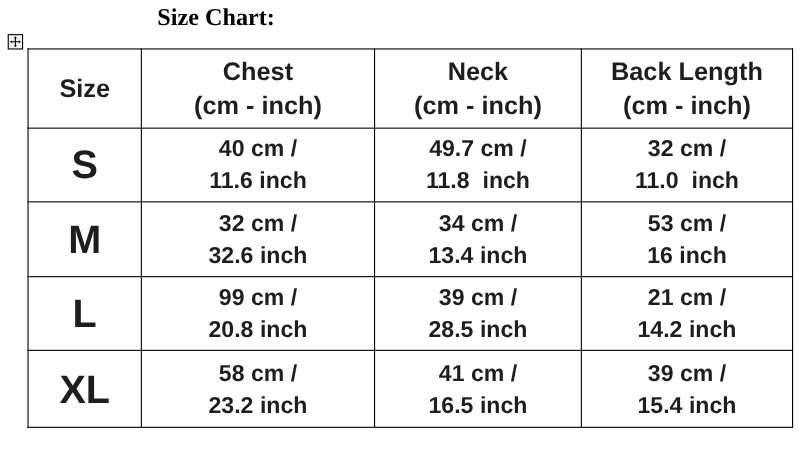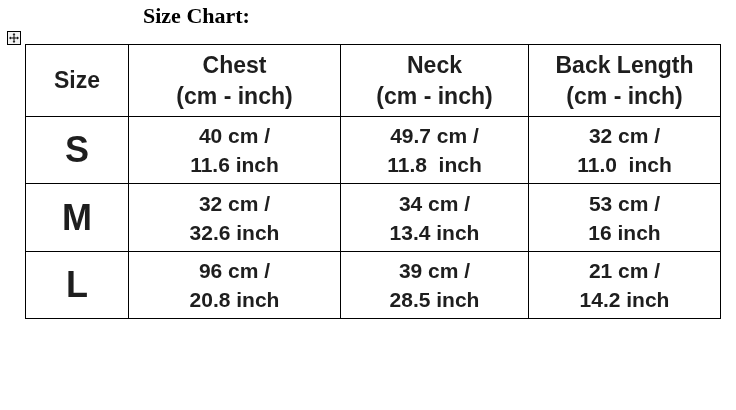--- a/index.html
+++ b/index.html
@@ -164,29 +164,46 @@
           <div class="mline">53 cm /</div>
           <div class="mline">16 inch</div>
         </td>
       </tr>
 
       <tr class="r-l">
         <td>
           <div class="size-letter">L</div>
         </td>
         <td>
-          <div class="mline">96 cm /</div>
+          <div class="mline">99 cm /</div>
           <div class="mline">20.8 inch</div>
         </td>
         <td>
           <div class="mline">39 cm /</div>
           <div class="mline">28.5 inch</div>
         </td>
         <td>
           <div class="mline">21 cm /</div>
           <div class="mline">14.2 inch</div>
         </td>
       </tr>
 
+      <tr class="r-xl">
+        <td>
+          <div class="size-letter">XL</div>
+        </td>
+        <td>
+          <div class="mline">58 cm /</div>
+          <div class="mline">23.2 inch</div>
+        </td>
+        <td>
+          <div class="mline">41 cm /</div>
+          <div class="mline">16.5 inch</div>
+        </td>
+        <td>
+          <div class="mline">39 cm /</div>
+          <div class="mline">15.4 inch</div>
+        </td>
+      </tr>
     </tbody>
   </table>
 
 </div>
 
 </body></html>

